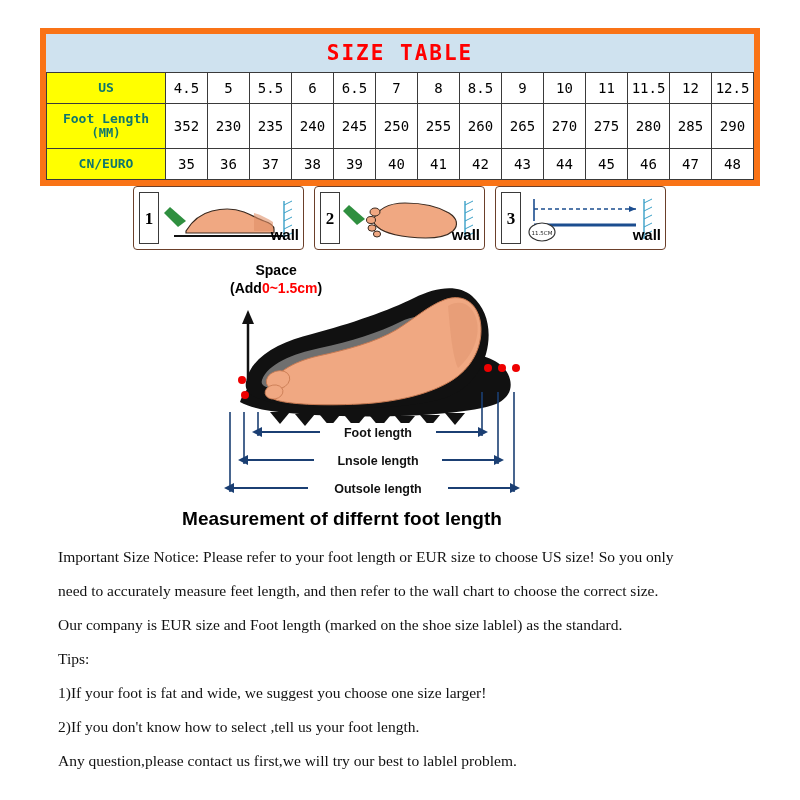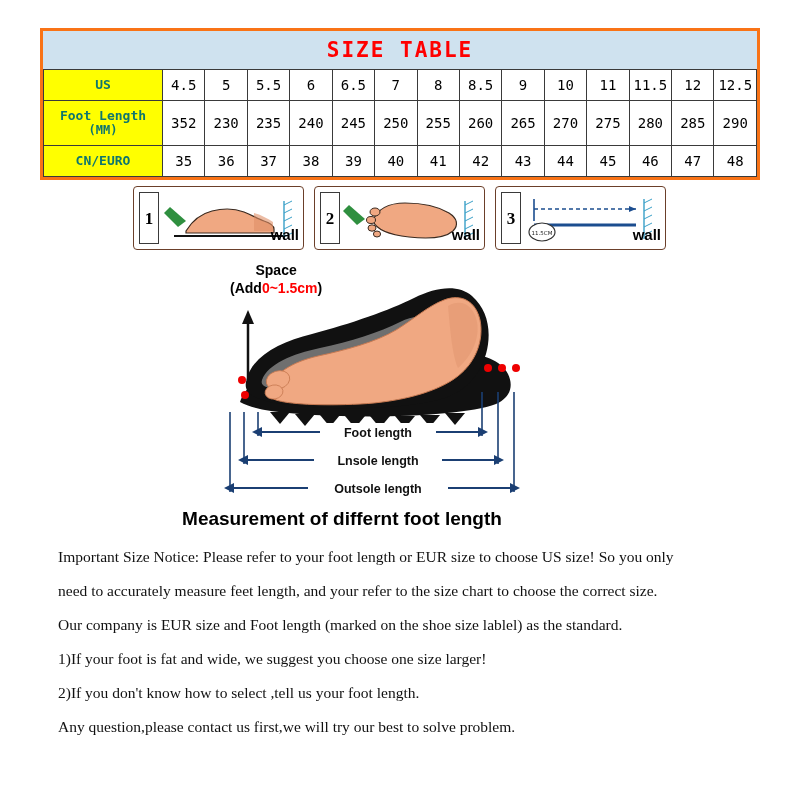--- a/index.html
+++ b/index.html
@@ -19,21 +19,21 @@
     width: 800px;
     height: 800px;
   }
 
   
   .table-wrap {
     position: absolute;
     left: 40px;
     top: 28px;
     width: 720px;
-    border: 3px solid #f97316;
+    border: 6px solid #f97316;
     background: #cfe2ef;
     box-sizing: border-box;
   }
   .table-title {
     height: 38px;
     line-height: 38px;
     text-align: center;
     font-family: "DejaVu Sans Mono", monospace;
     font-size: 21px;
     font-weight: bold;
@@ -373,20 +373,21 @@
       <line x1="314" y1="130" x2="314" y2="230" stroke="#1b3f73" stroke-width="1.6"></line>
       <rect x="108" y="217" width="140" height="18" fill="#ffffff"></rect>
       <text x="178" y="231" font-family="Liberation Sans, sans-serif" font-size="12.5" font-weight="bold" text-anchor="middle" fill="#111">Outsole length</text>
     </svg>
   </div>
 
   <div class="meas-cap">Measurement of differnt foot length</div>
 
   <div class="notice">
     <p>Important Size Notice: Please refer to your foot length or EUR size to choose US size! So you only</p>
-    <p>need to accurately measure feet length, and your refer to the size chart to choose the correct size.</p>
+    <p>need to accurately measure feet length, and then refer to the wall chart to choose the correct size.</p>
     <p>Our company is EUR size and Foot length (marked on the shoe size lablel) as the standard.</p>
+    <p>Tips:</p>
     <p>1)If your foot is fat and wide, we suggest you choose one size larger!</p>
     <p>2)If you don't know how to select ,tell us your foot length.</p>
-    <p>Any question,please contact us first,we will try our best to solve problem.</p>
+    <p>Any question,please contact us first,we will try our best to lablel problem.</p>
   </div>
 
 </div>
 
 </body></html>

